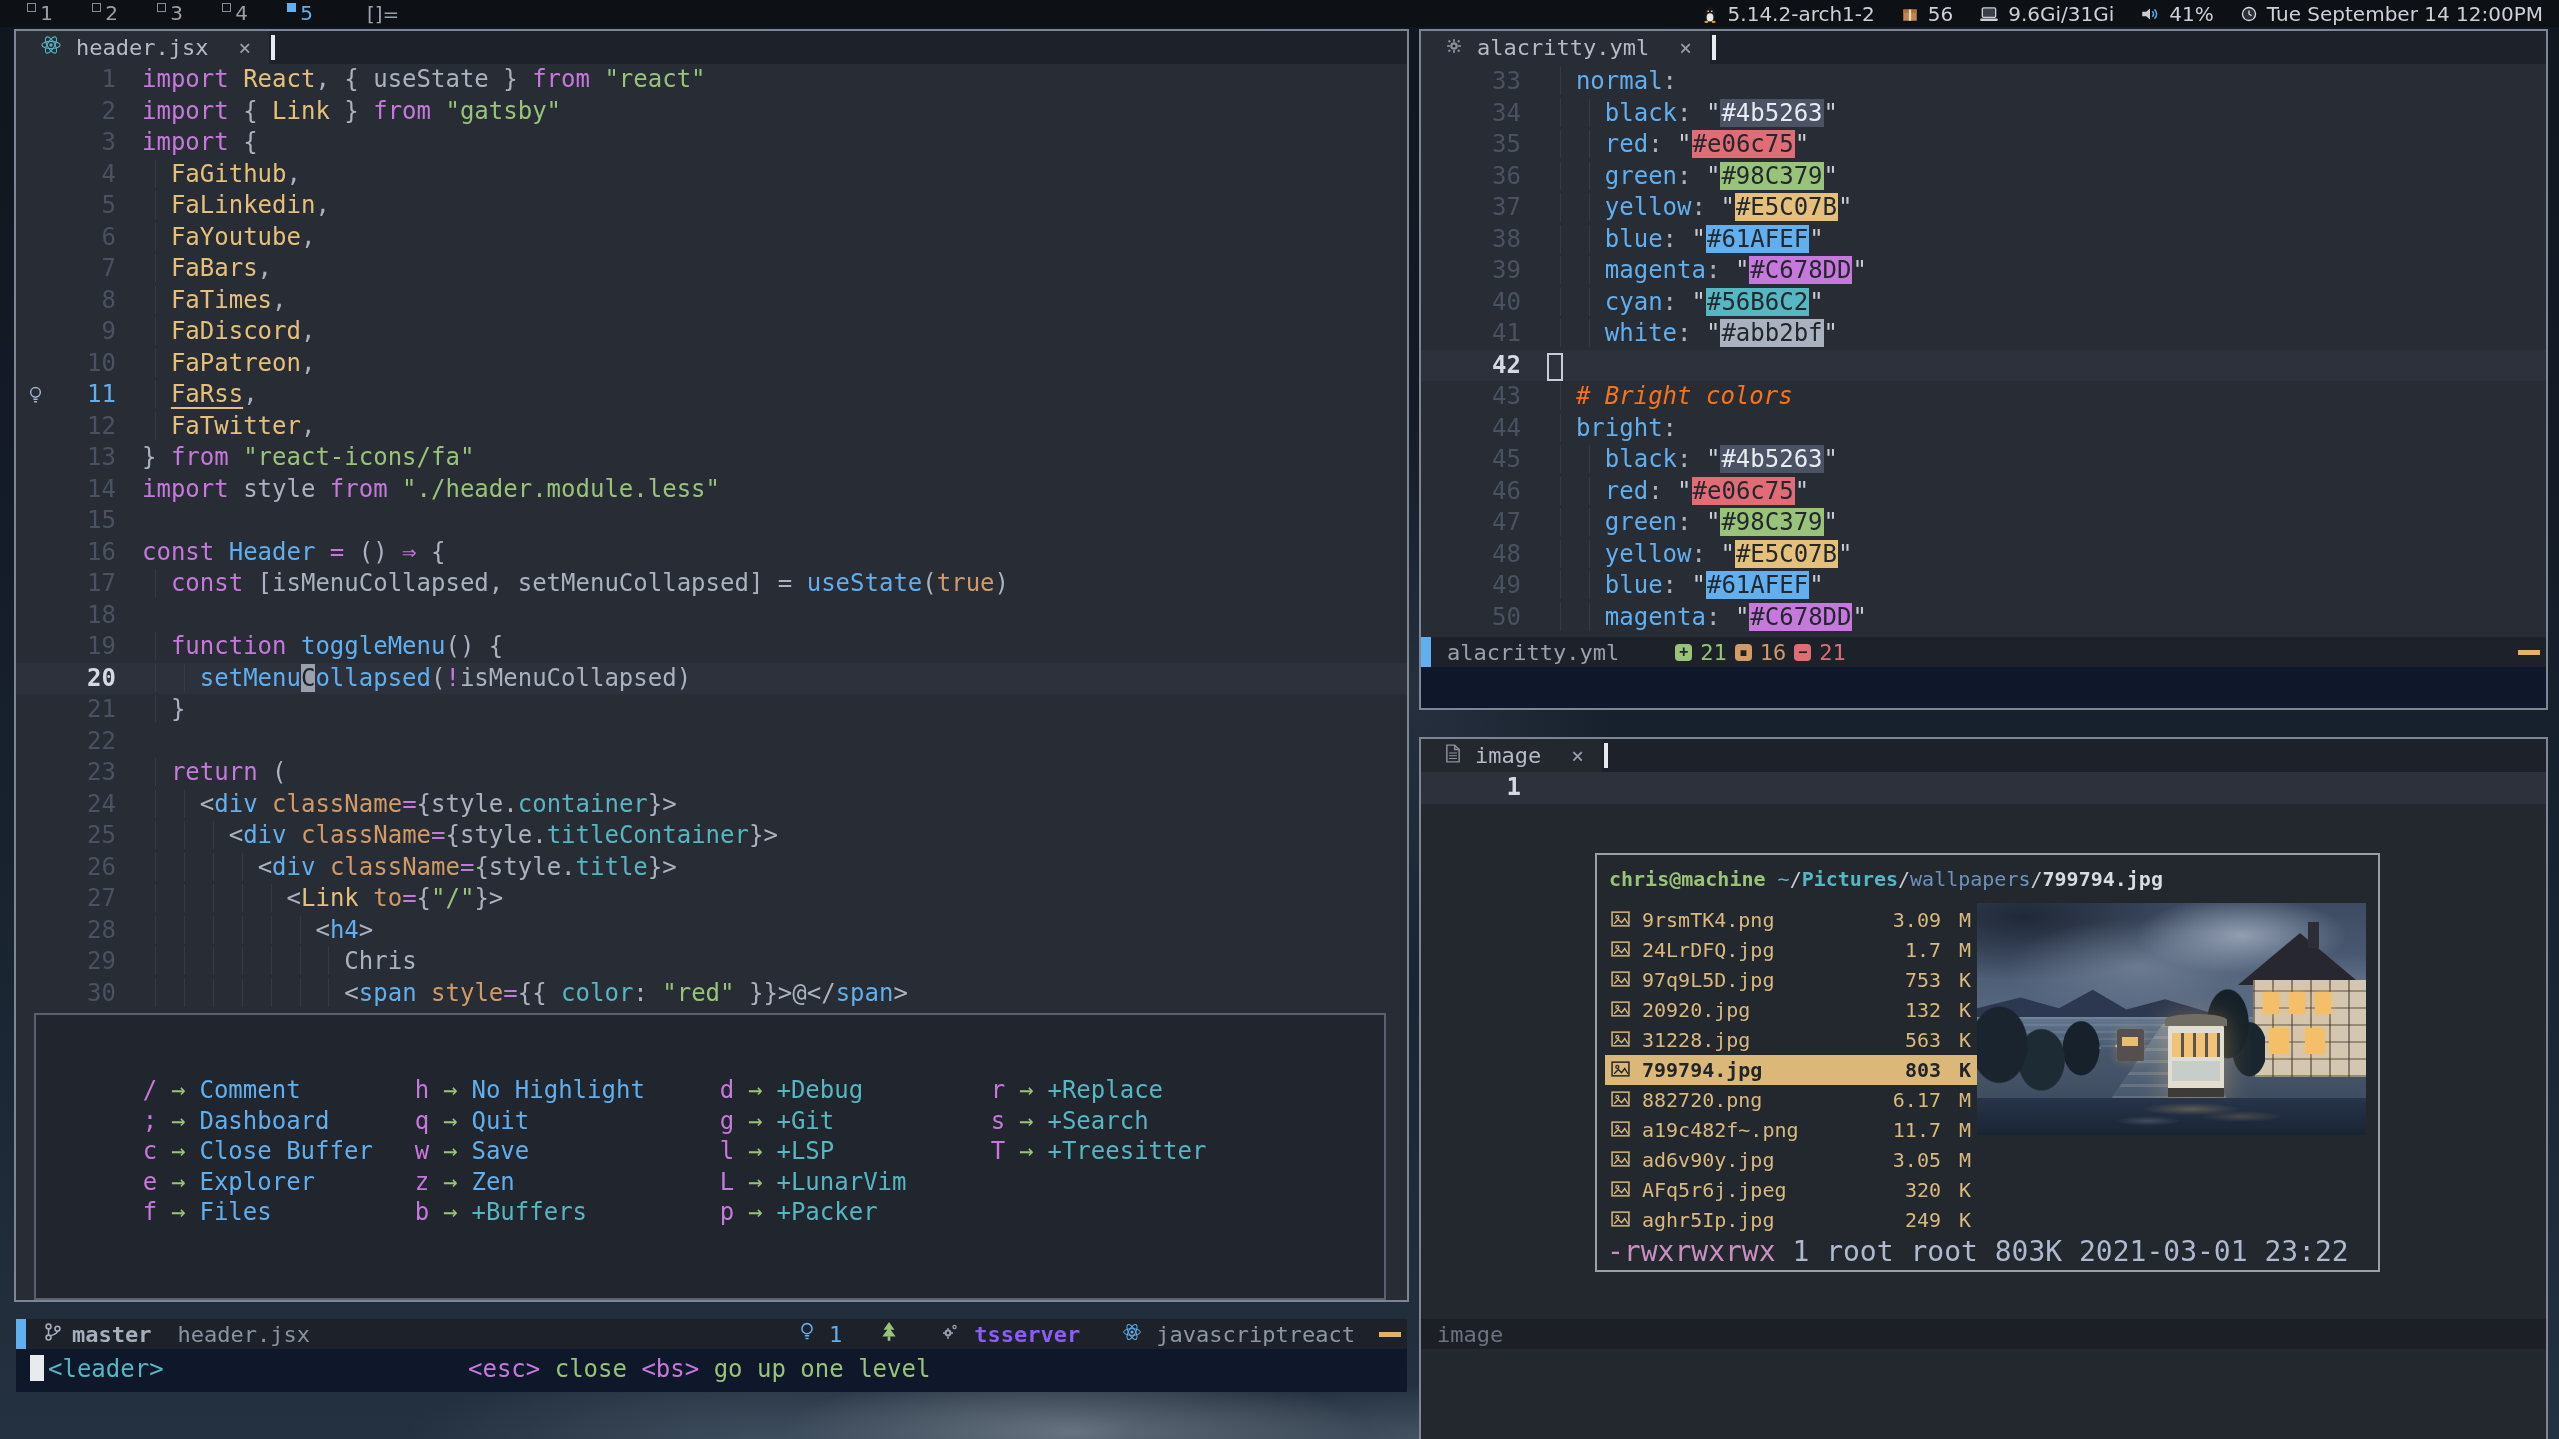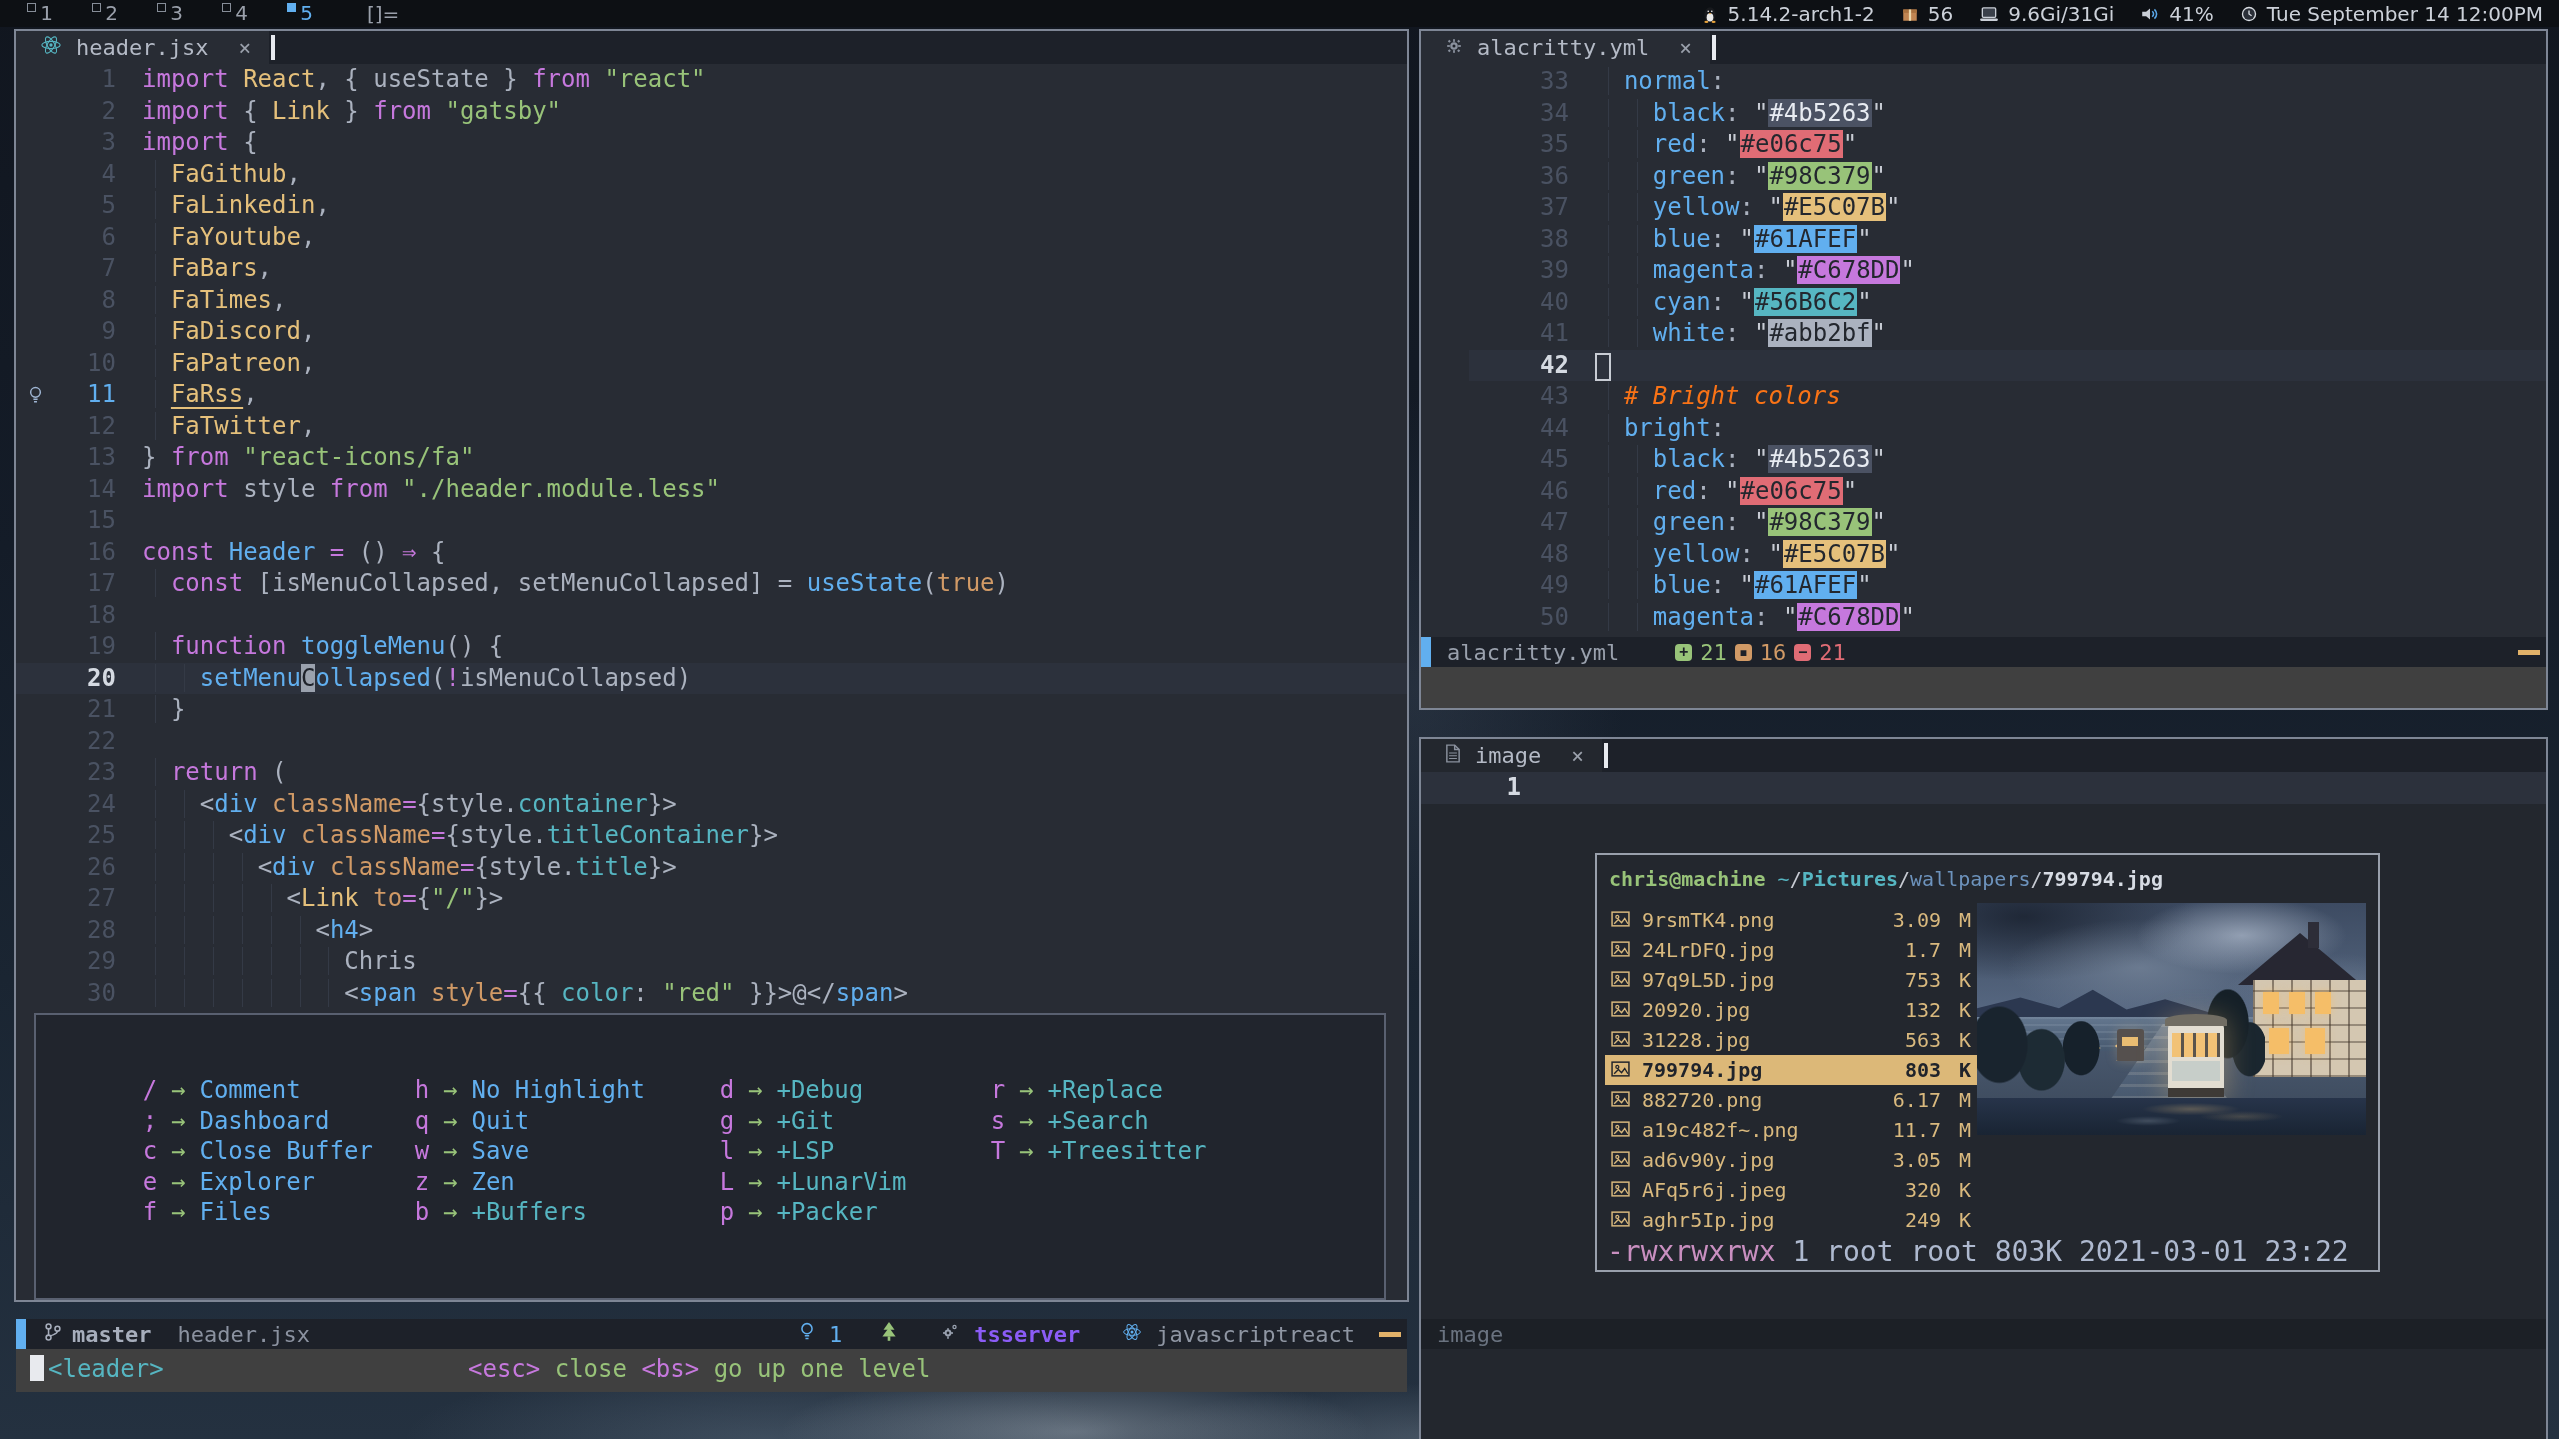--- a/index.html
+++ b/index.html
@@ -64,21 +64,21 @@
   .sl-file{margin-left:26px;color:#8b92a0;}
   .sl-right{margin-left:auto;display:flex;align-items:center;gap:14px;padding-right:6px;}
   .sl-num{color:#61afef;}
   .sl-lsp{color:#8b5cf6;font-weight:bold;}
   .sl-ft{color:#8f96a3;}
   .sl-dash{width:22px;height:5px;background:#e2b269;margin-left:10px;}
   .diff{display:flex;align-items:center;gap:8px;margin-left:14px;font-size:22px;}
   .diff .dicon{width:17px;height:17px;border-radius:4px;display:inline-block;position:relative;}
   .diff .dicon span{position:absolute;inset:0;text-align:center;line-height:17px;font-size:15px;color:#1d2129;font-weight:bold;}
   .d-add{color:#98c379;} .d-chg{color:#d19a66;} .d-del{color:#e06c75;}
-  .cmdline{position:absolute;left:0;right:0;bottom:0;font-size:24px;line-height:40px;background:#404040;}
+  .cmdline{position:absolute;left:0;right:0;bottom:0;font-size:24px;line-height:40px;background:#0f172a;}
   .cmd-cursor{display:inline-block;width:14px;height:26px;background:#e8eaee;vertical-align:middle;margin:0 4px 4px 14px;}
   .cmd-pending{color:#56b6c2;}
   .cmd-hints{position:absolute;left:452px;top:0;}
   .h-k{color:#c678dd;} .h-a{color:#98c379;margin-top:40px;}
   
   #preview-box{position:absolute;left:176px;top:116px;width:781px;height:415px;background:#23272e;
     box-shadow:0 0 0 2px #99a0ac;}
   .pv-header{position:absolute;left:12px;top:12px;font-size:20px;white-space:pre;}
   .pv-user{color:#98c379;font-weight:bold;}
   .p-tilde{color:#56b6c2;} .p-sep{color:#c8ccd4;} .p-dir{color:#56b6c2;font-weight:bold;}
@@ -376,21 +376,21 @@
                 <rect x="14" y="3.6" width="2.4" height="2.4" transform="rotate(45 15.2 4.8)"></rect>
                 <rect x="3.6" y="14" width="2.4" height="2.4" transform="rotate(45 4.8 15.2)"></rect>
                 <rect x="14" y="14" width="2.4" height="2.4" transform="rotate(45 15.2 15.2)"></rect>
               </g>
             </svg></span>
         <span>alacritty.yml</span>
         <span class="close">×</span>
       </div>
       <div class="tab-caret"></div>
     </div>
-    <div class="lines" id="lines-right" style="top:35px;margin-left:48px;">
+    <div class="lines" id="lines-right" style="top:35px;">
         <div class="line"><span class="ln">33</span><span class="code"><span class="ind">  </span><span class="t-blu">normal</span><span class="t-pun">:</span></span></div>
         <div class="line"><span class="ln">34</span><span class="code"><span class="ind">  </span><span class="ind">  </span><span class="t-blu">black</span><span class="t-pun">: </span><span class="t-q">"</span><span class="t-sw" style="background: rgb(75, 82, 99); color: rgb(232, 236, 242);">#4b5263</span><span class="t-q">"</span></span></div>
         <div class="line"><span class="ln">35</span><span class="code"><span class="ind">  </span><span class="ind">  </span><span class="t-blu">red</span><span class="t-pun">: </span><span class="t-q">"</span><span class="t-sw" style="background: rgb(224, 108, 117); color: rgb(35, 39, 46);">#e06c75</span><span class="t-q">"</span></span></div>
         <div class="line"><span class="ln">36</span><span class="code"><span class="ind">  </span><span class="ind">  </span><span class="t-blu">green</span><span class="t-pun">: </span><span class="t-q">"</span><span class="t-sw" style="background: rgb(152, 195, 121); color: rgb(35, 39, 46);">#98C379</span><span class="t-q">"</span></span></div>
         <div class="line"><span class="ln">37</span><span class="code"><span class="ind">  </span><span class="ind">  </span><span class="t-blu">yellow</span><span class="t-pun">: </span><span class="t-q">"</span><span class="t-sw" style="background: rgb(229, 192, 123); color: rgb(35, 39, 46);">#E5C07B</span><span class="t-q">"</span></span></div>
         <div class="line"><span class="ln">38</span><span class="code"><span class="ind">  </span><span class="ind">  </span><span class="t-blu">blue</span><span class="t-pun">: </span><span class="t-q">"</span><span class="t-sw" style="background: rgb(97, 175, 239); color: rgb(35, 39, 46);">#61AFEF</span><span class="t-q">"</span></span></div>
         <div class="line"><span class="ln">39</span><span class="code"><span class="ind">  </span><span class="ind">  </span><span class="t-blu">magenta</span><span class="t-pun">: </span><span class="t-q">"</span><span class="t-sw" style="background: rgb(198, 120, 221); color: rgb(35, 39, 46);">#C678DD</span><span class="t-q">"</span></span></div>
         <div class="line"><span class="ln">40</span><span class="code"><span class="ind">  </span><span class="ind">  </span><span class="t-blu">cyan</span><span class="t-pun">: </span><span class="t-q">"</span><span class="t-sw" style="background: rgb(86, 182, 194); color: rgb(35, 39, 46);">#56B6C2</span><span class="t-q">"</span></span></div>
         <div class="line"><span class="ln">41</span><span class="code"><span class="ind">  </span><span class="ind">  </span><span class="t-blu">white</span><span class="t-pun">: </span><span class="t-q">"</span><span class="t-sw" style="background: rgb(171, 178, 191); color: rgb(35, 39, 46);">#abb2bf</span><span class="t-q">"</span></span></div>
         <div class="line cursorline"><span class="ln white">42</span><span class="code"><span class="t-hol"></span></span></div>

